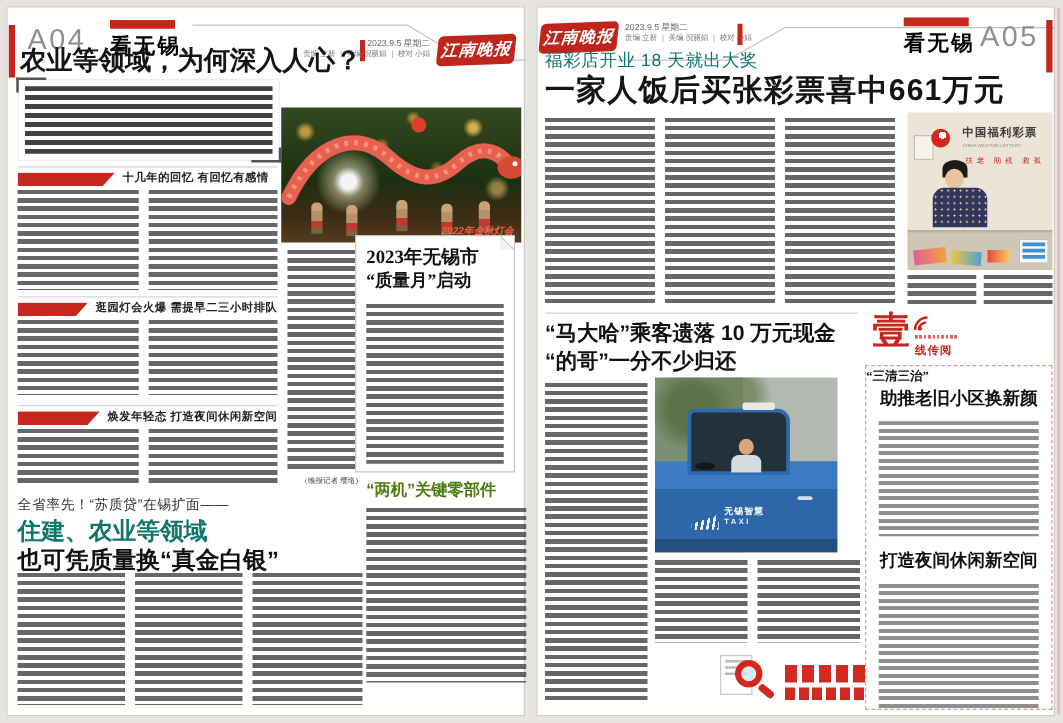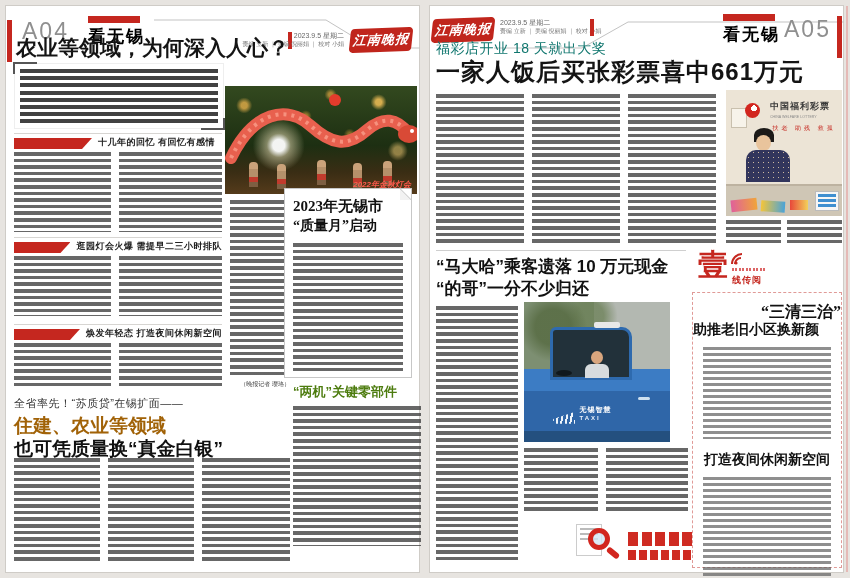--- a/index.html
+++ b/index.html
@@ -204,21 +204,21 @@
     <div class="tx" style="margin-top:8px;height:128px"></div>
   </div>
 
   <div style="position:absolute;left:287px;top:378px;width:128px">
     <div style="font-size:13px;font-weight:900;line-height:16px;color:#4d7c0f">“两机”关键零部件</div>
     <div class="tx" style="margin-top:6px;height:140px"></div>
   </div>
 
   <div class="abs" style="left:8px;top:390px;width:278px">
     <div style="font-size:11px;color:#333;letter-spacing:.5px">全省率先！“苏质贷”在锡扩面——</div>
-    <div style="font-size:19px;font-weight:900;color:#a16207;line-height:23px;margin-top:3px">住建、农业等领域</div>
+    <div style="font-size:19px;font-weight:900;color:#0f766e;line-height:23px;margin-top:3px">住建、农业等领域</div>
     <div style="font-size:19px;font-weight:900;color:#111;line-height:23px">也可凭质量换“真金白银”</div>
   </div>
   <div class="abs tx" style="left:8px;top:452px;width:86px;height:106px"></div>
   <div class="abs tx" style="left:102px;top:452px;width:86px;height:106px"></div>
   <div class="abs tx" style="left:196px;top:452px;width:88px;height:106px"></div>
 </div>
 
 <div class="page" id="page-right">
 
   <svg class="abs" style="left:0;top:0" width="414" height="50">
@@ -310,21 +310,21 @@
     <svg style="position:absolute;left:36px;top:2px" width="16" height="14">
       <path d="M2,12 A10,10 0 0 1 12,2" fill="none" stroke="#c5271f" stroke-width="2"></path>
       <path d="M5,12 A6,6 0 0 1 11,6" fill="none" stroke="#c5271f" stroke-width="2"></path>
       <circle cx="6" cy="11" r="1.6" fill="#c5271f"></circle>
     </svg>
     <div class="yi-tiny" style="position:absolute;left:38px;top:18px"></div>
     <div class="yi-label" style="position:absolute;left:38px;top:24px">线传阅</div>
   </div>
 
   <div class="abs sb-box" style="left:262px;top:286px;width:150px;height:276px">
-    <div class="serif-head" style="text-align:right;font-size:16px;line-height:18px;margin-top:10px">“三清三治”</div>
-    <div class="serif-head" style="text-align:left;font-size:14px;line-height:18px">助推老旧小区换新颜</div>
+    <div class="serif-head" style="text-align:left;font-size:10px;line-height:18px;">“三清三治”</div>
+    <div class="serif-head" style="text-align:center;font-size:14px;line-height:18px">助推老旧小区换新颜</div>
     <div class="tx-light" style="margin:8px 10px 0 10px;height:92px"></div>
     <div class="serif-head" style="text-align:center;font-size:14px;line-height:18px;margin-top:12px">打造夜间休闲新空间</div>
     <div class="tx-light" style="margin:8px 10px 0 10px;height:100px"></div>
   </div>
 </div>
 
 <div class="trim-line" style="left:846px"></div>
 
 </body></html>

